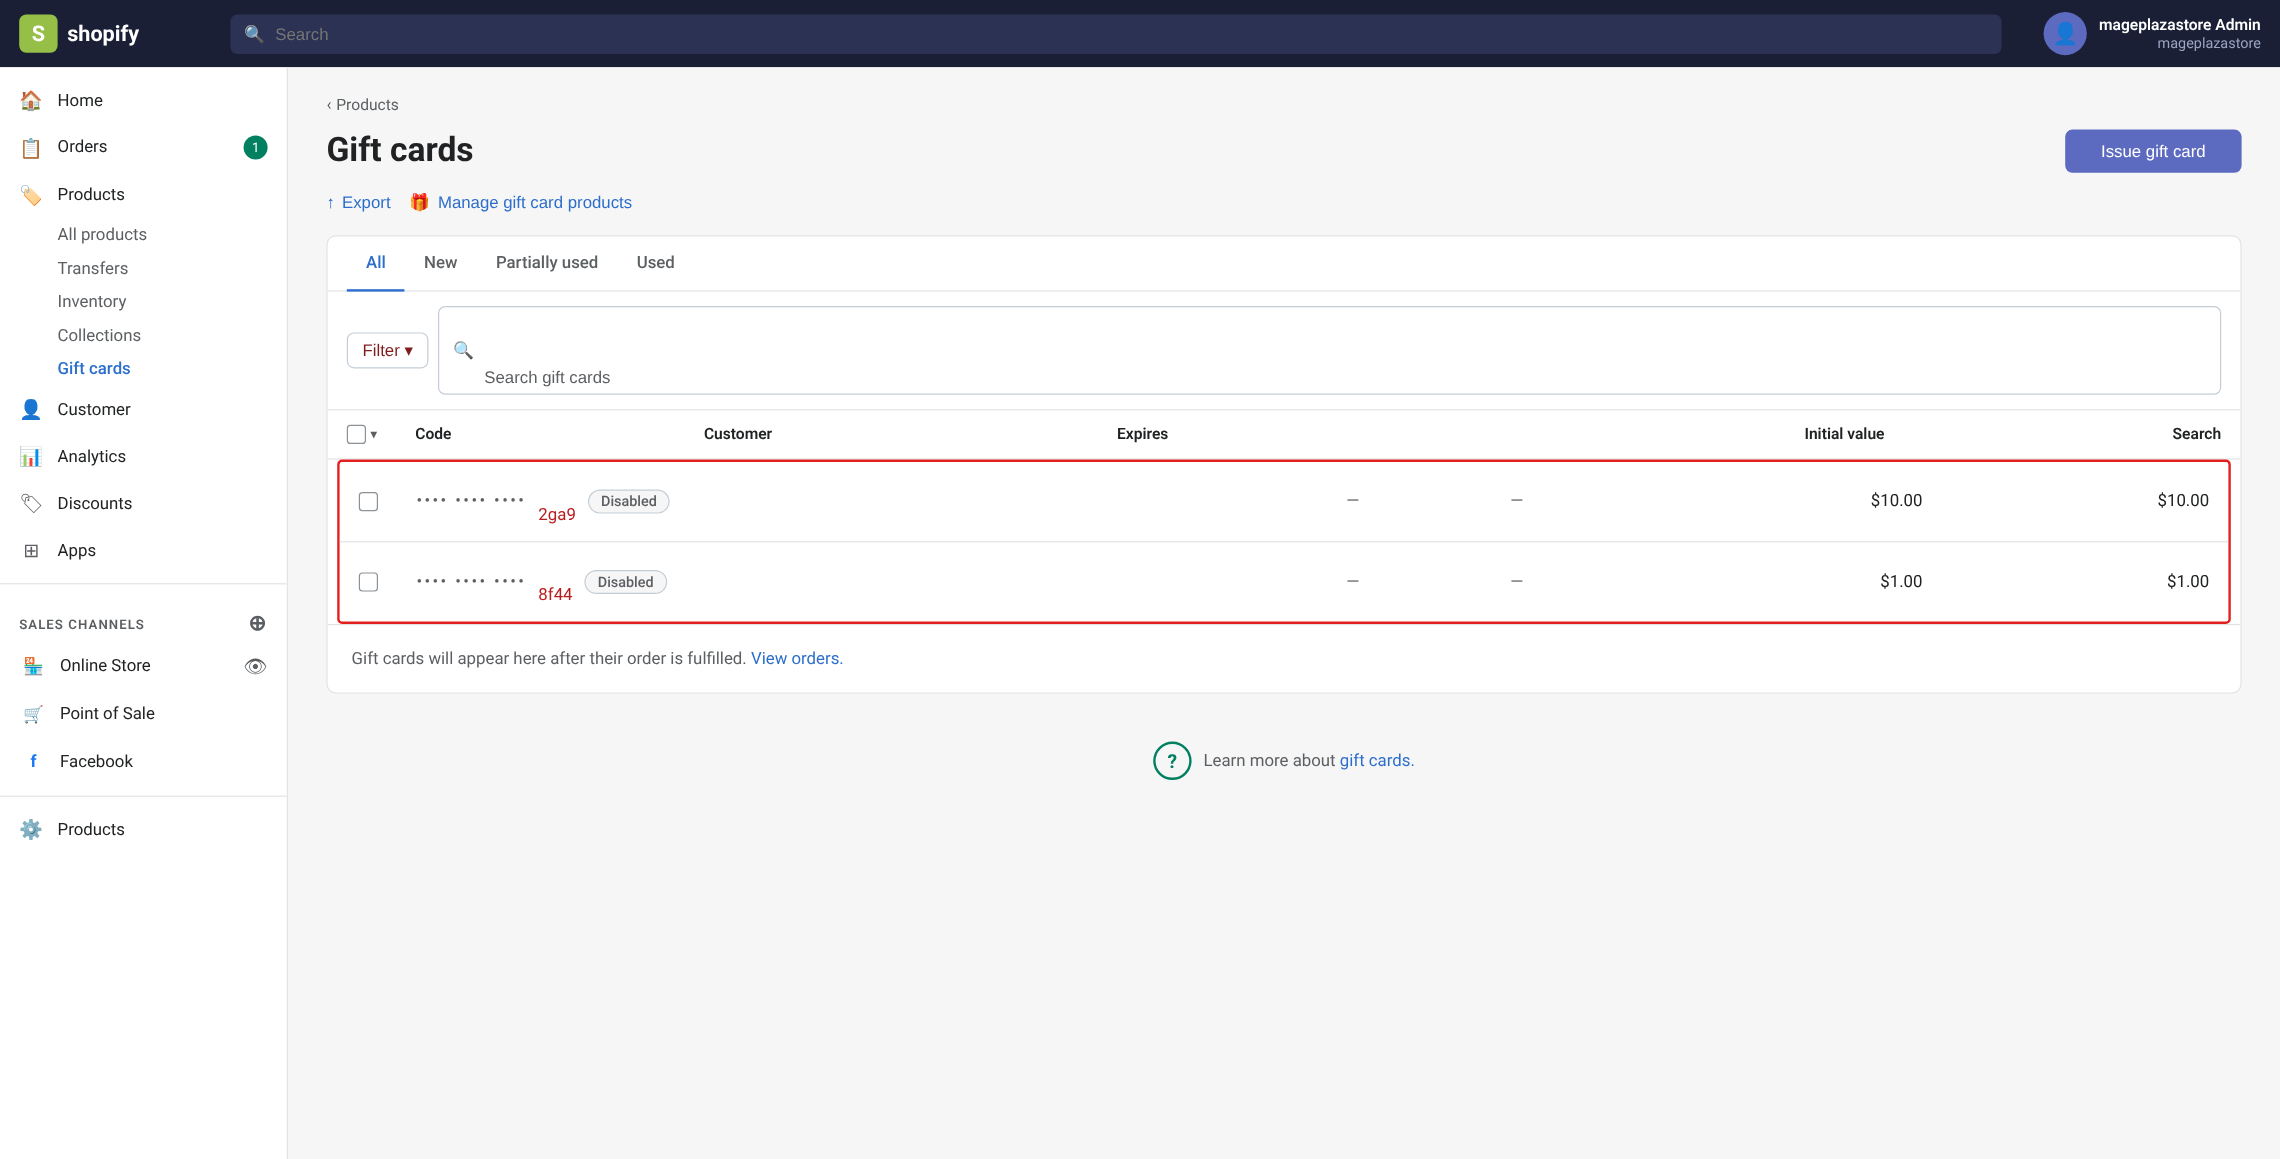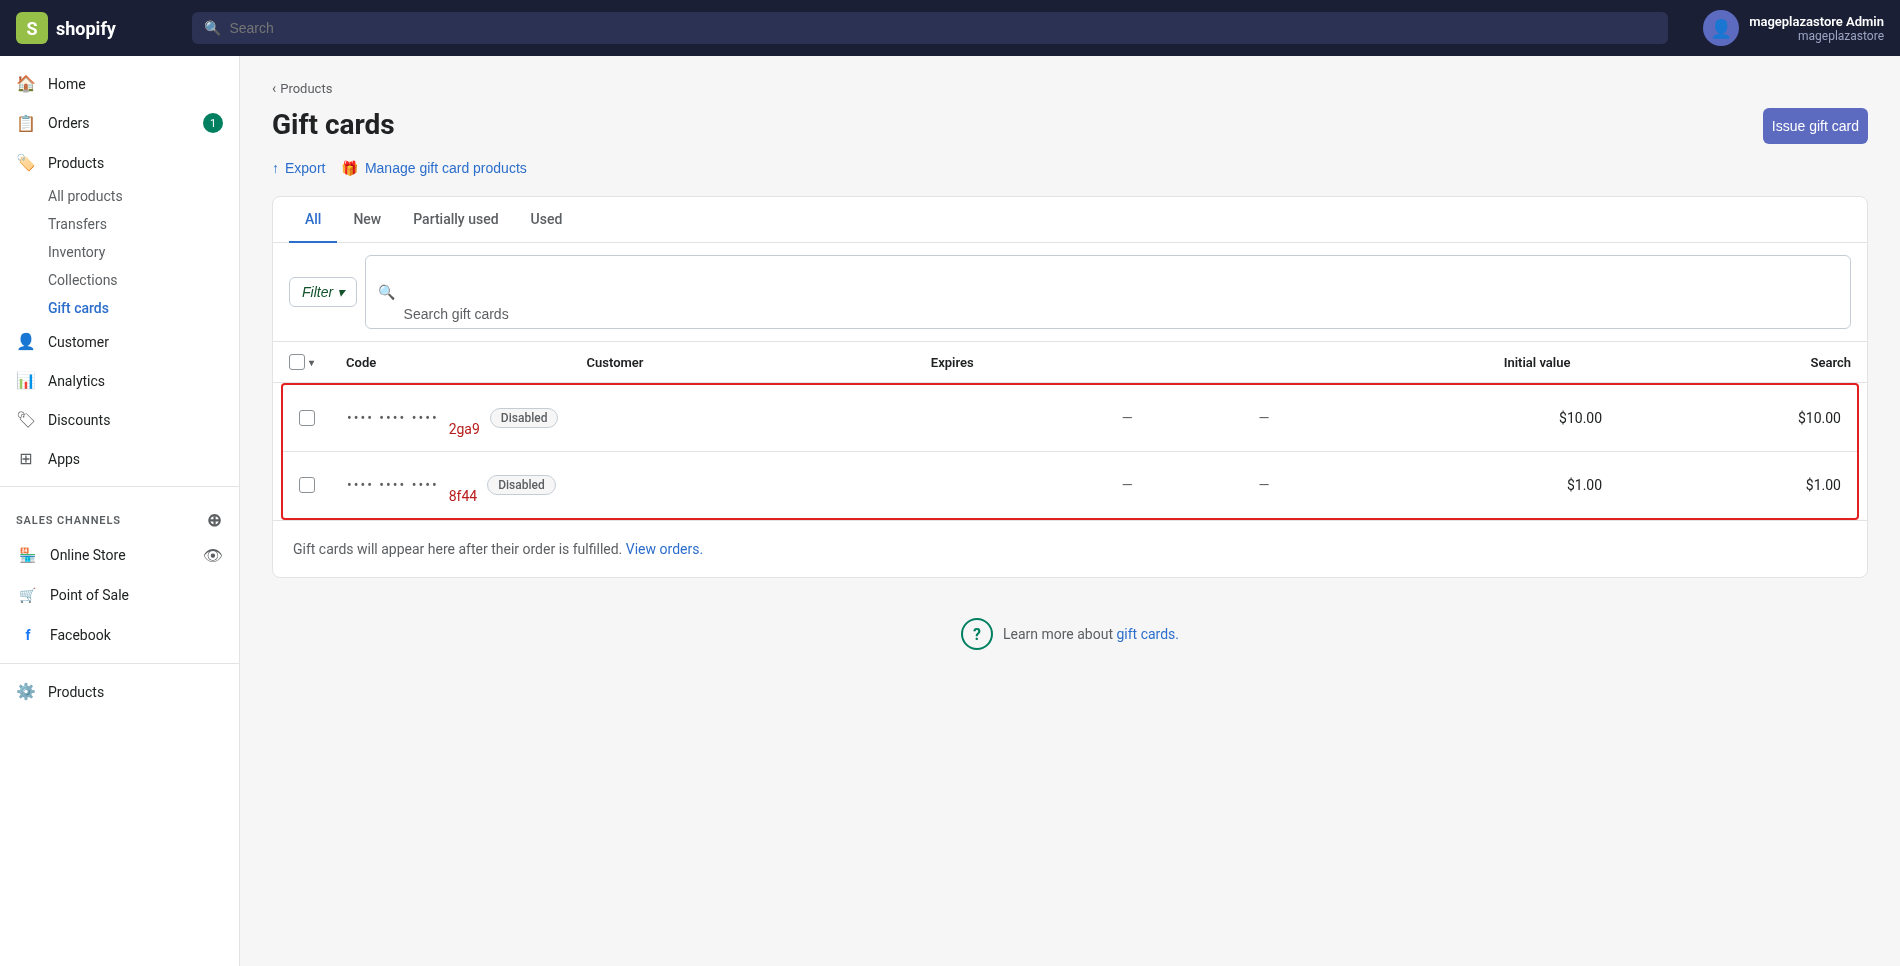--- a/index.html
+++ b/index.html
@@ -204,21 +204,21 @@
     }
     .page-title {
       font-size: 28px;
       font-weight: 700;
       color: #202223;
     }
     .issue-btn {
       background: #5c6bc0;
       color: white;
       border: none;
-      padding: 10px 9px;
+      padding: 10px 30px;
       border-radius: 6px;
       font-size: 14px;
       font-weight: 500;
       cursor: pointer;
       white-space: nowrap;
     }
 
     
     .toolbar-row {
       display: flex;
@@ -277,22 +277,21 @@
     .filter-btn {
       display: flex;
       align-items: flex-start;
       gap: 4px;
       border: 1px solid #c4cdd5;
       border-radius: 6px;
       padding: 6px 12px;
       font-size: 14px;
       background: white;
       cursor: pointer;
-      color: #14532d;
-      font-style: italic;
+      color: #7f1d1d;
     }
     .search-input-wrap {
       flex: 1;
       display: flex;
       align-items: center;
       gap: 8px;
       border: 1px solid #c4cdd5;
       border-radius: 6px;
       padding: 6px 12px;
       background: white;

